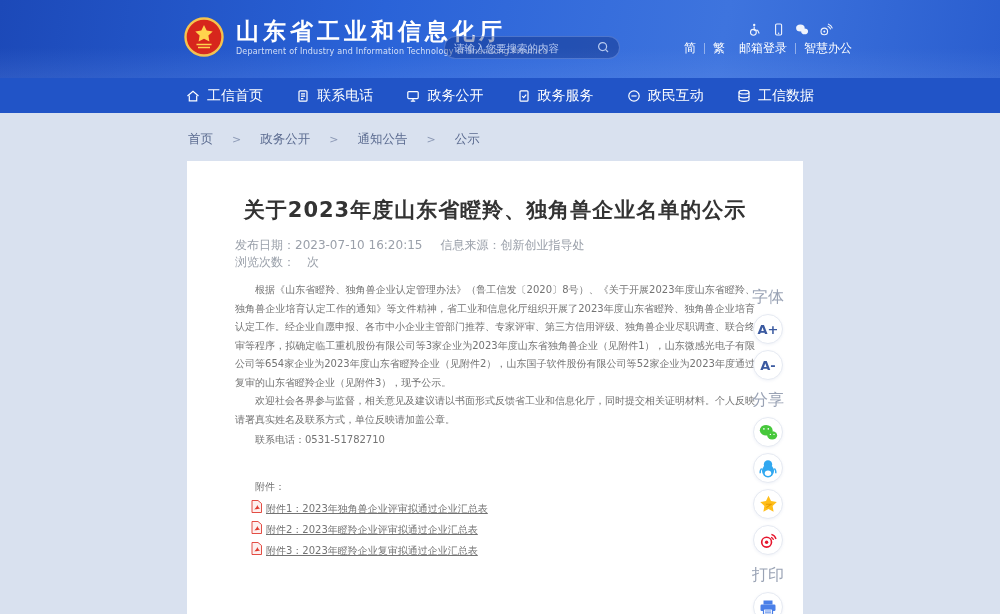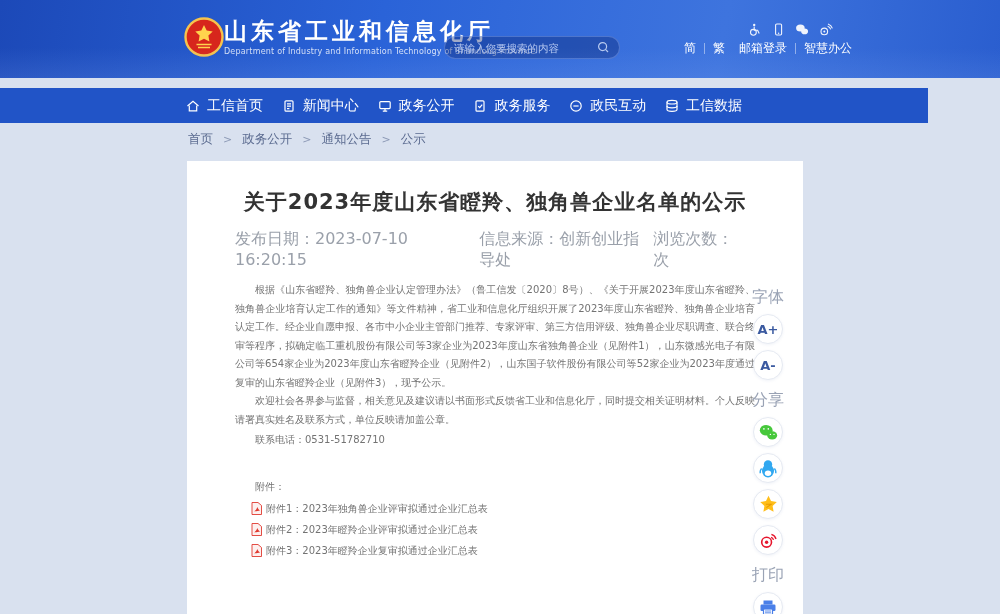--- a/index.html
+++ b/index.html
@@ -12,21 +12,21 @@
   }
   
   .banner{
     position:absolute; left:0; top:0; width:1000px; height:78px;
     background:linear-gradient(100deg,#1c49b8 0%,#2a63d8 38%,#3e74de 72%,#2a5ecf 100%);
   }
   .banner::after{ 
     content:""; position:absolute; left:0; bottom:0; width:100%; height:30px;
     background:linear-gradient(to top,rgba(120,160,240,.18),rgba(120,160,240,0));
   }
-  .logo-group{ position:absolute; left:184px; top:17px; display:flex; align-items:center; gap:0; color:#fff; }
+  .logo-group{ position:absolute; left:184px; top:17px; display:flex; align-items:center; gap:12px; color:#fff; }
   .site-title{ font-size:23px; font-weight:bold; letter-spacing:4px; line-height:26px; }
   .site-sub{ font-size:8px; opacity:.8; letter-spacing:.2px; margin-top:3px; }
   .search-box{
     position:absolute; left:444px; top:36px; width:176px; height:23px;
     border-radius:12px; background:rgba(8,34,110,.38);
     border:1px solid rgba(160,190,255,.35);
     display:flex; align-items:center; padding:0 9px;
   }
   .search-box input{
     flex:1; background:transparent; border:none; outline:none;
@@ -34,43 +34,43 @@
   }
   .search-box input::placeholder{ color:rgba(215,228,255,.8); }
   .quick-icons{ position:absolute; left:747px; top:22px; display:flex; gap:10px; }
   .quick-icons .qi{ width:14px; height:14px; display:flex; align-items:center; justify-content:center; cursor:pointer; opacity:.92; }
   .top-links{ position:absolute; left:684px; top:40px; display:flex; align-items:center; font-size:12px; color:#fff; }
   .top-links .lk{ cursor:pointer; }
   .top-links .vsep{ width:1px; height:11px; background:rgba(255,255,255,.45); margin:0 8px; }
   .top-links .gap{ width:14px; }
   
   .nav{
-    position:absolute; left:0; top:88px; width:928px; height:35px;
+    position:absolute; left:0; top:78px; width:1000px; height:35px;
     background:#2154c7; display:flex; align-items:center;
     justify-content:space-between; padding:0 186px;
   }
   .nav-item{ display:flex; align-items:center; gap:7px; color:#fff; font-size:14px; cursor:pointer; white-space:nowrap; }
   
-  .breadcrumb{ position:absolute; left:188px; top:131px; display:flex; align-items:center; gap:10px; font-size:12.5px; color:#5b6b90; }
+  .breadcrumb{ position:absolute; left:188px; top:131px; display:flex; align-items:center; gap:19px; font-size:12.5px; color:#5b6b90; }
   .breadcrumb .bc{ cursor:pointer; }
   .breadcrumb .bsep{ color:#8c99b5; font-size:11px; }
   
   .card{
     position:absolute; left:187px; top:161px; width:616px; height:453px;
     background:#fff; overflow:hidden;
   }
   .card-inner{ padding:26px 48px 0 48px; }
-  .article-title{ text-align:center; font-size:21px; font-weight:bold; color:#333; letter-spacing:1px; line-height:30px; }
-  .meta{ display:flex; justify-content:flex-start; margin-top:12px; font-size:16px; color:#9aa0aa; }
+  .article-title{ text-align:center; font-size:21px; font-weight:bold; color:#333; letter-spacing:1px; line-height:30px;margin-top:8px; }
+  .meta{ display:flex; justify-content:flex-start; margin-top:12px; font-size:12px; color:#9aa0aa;flex-direction:column; }
   .meta-left{ display:flex; gap:18px; }
   .body{ margin-top:10px; font-size:10px; line-height:18.5px; text-align:justify; color:#737373; }
   .para{ text-indent:2em; margin:0; }
   .info{ text-indent:2em; margin-top:2px; }
   .attach-label{ text-indent:2em; margin-top:28px; }
-  .attach-row{ display:flex; align-items:center; gap:4px; margin-top:4px; padding-left:16px; line-height:17px; cursor:pointer; }
+  .attach-row{ display:flex; align-items:flex-start; gap:4px; margin-top:4px; padding-left:16px; line-height:17px; cursor:pointer;text-decoration:underline; }
   .attach-row .pdf{ flex:0 0 auto; display:flex; }
   
   .toolbar{ position:absolute; left:751px; top:283px; width:34px; display:flex; flex-direction:column; align-items:center; }
   .tb-label{ font-size:16px; color:#9aa3b5; margin:4px 0 6px; }
   .tb-circle{
     width:30px; height:30px; border-radius:50%; background:#fff;
     border:1px solid #e6eaf2; box-shadow:0 1px 3px rgba(60,90,160,.08);
     display:flex; align-items:center; justify-content:center;
     margin-bottom:6px; cursor:pointer;
     font-size:13px; font-weight:bold; color:#3b5aa0;
@@ -152,21 +152,21 @@
       <path d="M1.5 7 L7 2.2 L12.5 7"></path>
         <path d="M3.3 6.4 V11.8 H10.7 V6.4"></path>
     </svg>
     <span>工信首页</span>
   </div>
   <div class="nav-item">
     <svg width="14" height="14" viewBox="0 0 14 14" stroke="#fff" fill="none" stroke-width="1.2">
       <rect x="3" y="1.8" width="8" height="10.4" rx="1"></rect>
         <path d="M5 4.8h4M5 7.2h4M5 9.6h2.4"></path>
     </svg>
-    <span>新闻中心</span>
+    <span>联系电话</span>
   </div>
   <div class="nav-item">
     <svg width="14" height="14" viewBox="0 0 14 14" stroke="#fff" fill="none" stroke-width="1.2">
       <rect x="1.8" y="2.6" width="10.4" height="7" rx="1"></rect>
         <path d="M4.8 12.2h4.4M7 9.6v2.6"></path>
     </svg>
     <span>政务公开</span>
   </div>
   <div class="nav-item">
     <svg width="14" height="14" viewBox="0 0 14 14" stroke="#fff" fill="none" stroke-width="1.2">

